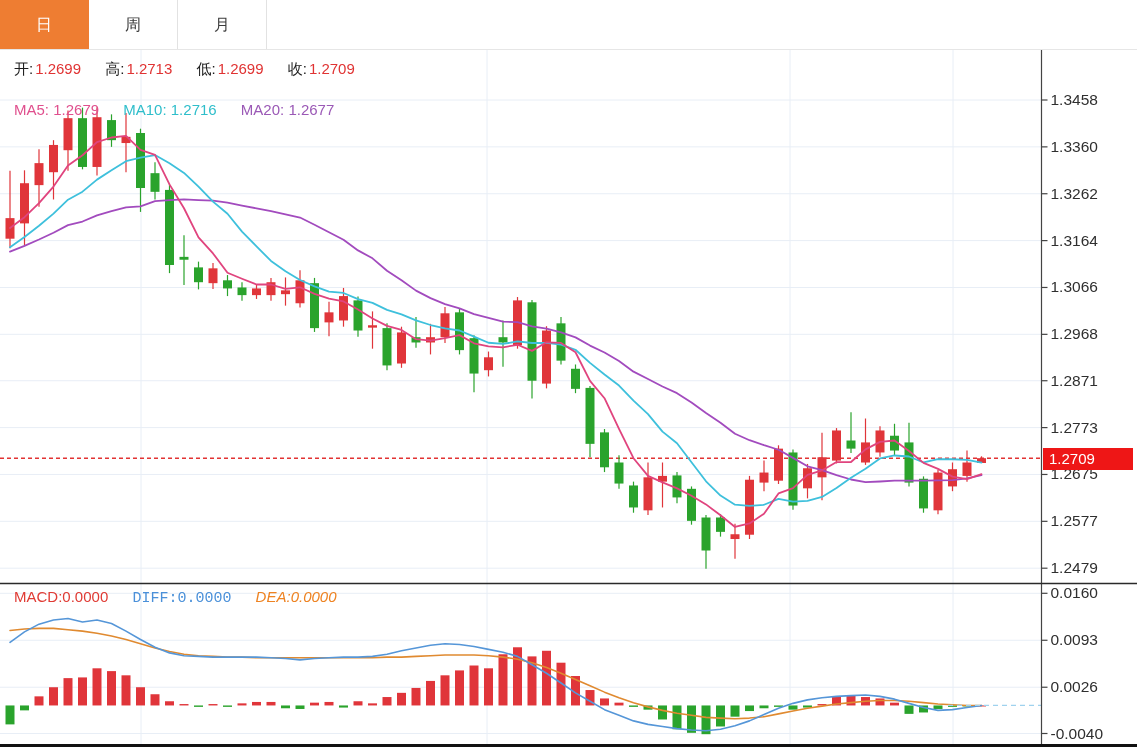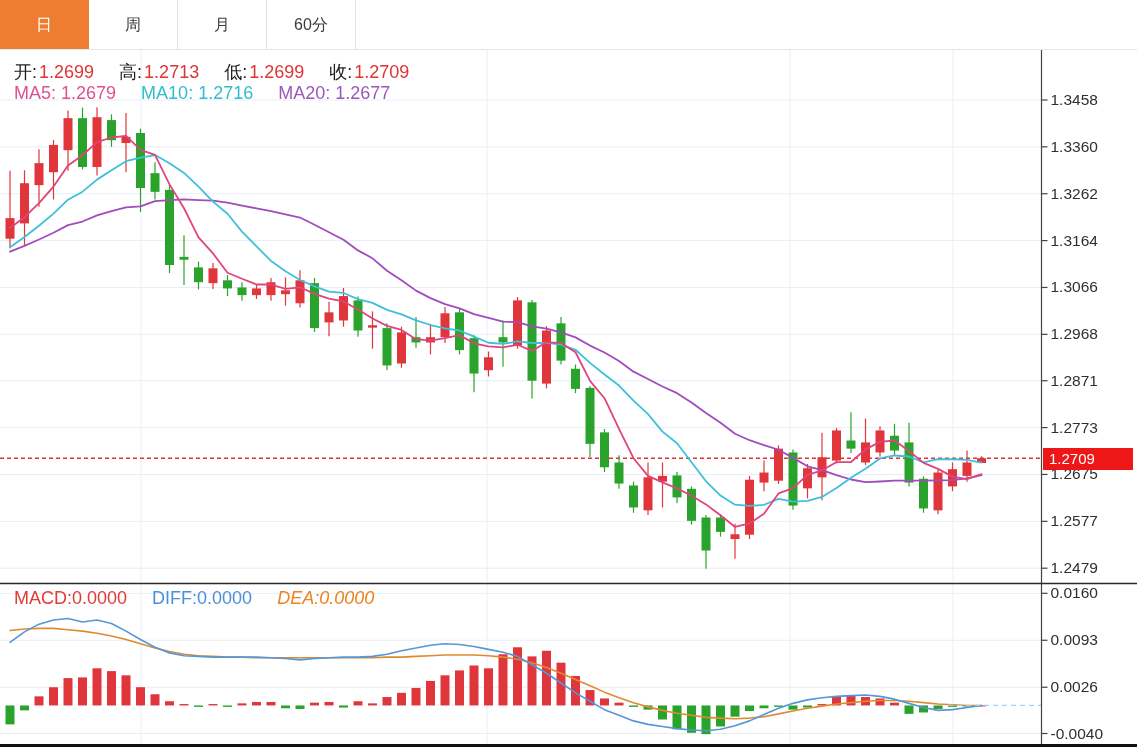--- a/index.html
+++ b/index.html
@@ -6,42 +6,41 @@
     font-family:"Liberation Sans","DejaVu Sans",sans-serif;}
   .stage{position:relative;width:1137px;height:749px;background:#fff;}
   
   .tabbar{position:absolute;top:0;left:0;width:1137px;height:50px;background:#fff;
     border-bottom:1px solid #e6e6e6;display:flex;box-sizing:border-box;}
   .tab{width:89px;height:49px;line-height:49px;text-align:center;font-size:16px;color:#3c3c3c;
     border-right:1px solid #e2e2e2;box-sizing:border-box;cursor:pointer;background:#fff;}
   .tab.active{background:#ee7d32;color:#fff;border-right:1px solid #ee7d32;}
   .tab-filler{flex:1;}
   
-  .legend{position:absolute;left:14px;font-size:18px;white-space:nowrap;z-index:3;}
+  .legend{position:absolute;left:14px;font-size:15px;white-space:nowrap;z-index:3;}
   .legend-ohlc{top:60px;}
-  .legend-ma{top:83px;}
+  .legend-ma{top:101px;}
   .legend-macd{top:588px;}
   .lg-item{display:inline-block;margin-right:20px;}
   .lg-label{color:#1c1c1c;}
   .lg-val{color:#e03333;margin-left:2px;}
   
   .price-badge{position:absolute;left:1043px;top:448px;width:90px;height:22px;background:#ee1616;
     color:#fff;font-size:15px;line-height:22px;padding-left:6px;box-sizing:border-box;z-index:4;}
   svg{position:absolute;top:0;left:0;z-index:1;}
 </style>
 </head>
 <body>
 
 <div class="stage">
 
   <div class="tabbar">
     <div class="tab active">日</div>
     <div class="tab">周</div>
     <div class="tab">月</div>
-    <div class="tab">60分</div>
     <div class="tab-filler"></div>
   </div>
 
   <svg id="chart" width="1137" height="749" viewBox="0 0 1137 749">
       <g>
         <line x1="0" y1="100" x2="1041" y2="100" stroke="#e8eef6" stroke-width="1"></line>
         <line x1="0" y1="146.86782431052103" x2="1041" y2="146.86782431052103" stroke="#e8eef6" stroke-width="1"></line>
         <line x1="0" y1="193.7356486210421" x2="1041" y2="193.7356486210421" stroke="#e8eef6" stroke-width="1"></line>
         <line x1="0" y1="240.60347293156315" x2="1041" y2="240.60347293156315" stroke="#e8eef6" stroke-width="1"></line>
         <line x1="0" y1="287.4712972420842" x2="1041" y2="287.4712972420842" stroke="#e8eef6" stroke-width="1"></line>
@@ -336,18 +335,18 @@
   </div>
 
   <div class="legend legend-ma">
     <span class="lg-item" style="color: rgb(224, 80, 142);"><span>MA5:</span> <span>1.2679</span></span>
     <span class="lg-item" style="color: rgb(47, 190, 203);"><span>MA10:</span> <span>1.2716</span></span>
     <span class="lg-item" style="color: rgb(155, 89, 182);"><span>MA20:</span> <span>1.2677</span></span>
   </div>
 
   <div class="legend legend-macd">
     <span class="lg-item" style="color: rgb(224, 59, 52);"><span>MACD:</span><span>0.0000</span></span>
-    <span class="lg-item" style="color: rgb(74, 144, 217);"><span>DIFF:</span><span>0.0000</span></span>
+    <span class="lg-item" style="color: rgb(74, 144, 217); font-family: Liberation Mono, monospace;"><span>DIFF:</span><span>0.0000</span></span>
     <span class="lg-item" style="color: rgb(238, 131, 34); font-style: italic;"><span>DEA:</span><span>0.0000</span></span>
   </div>
 
   <div class="price-badge">1.2709</div>
 </div>
 
 </body></html>

